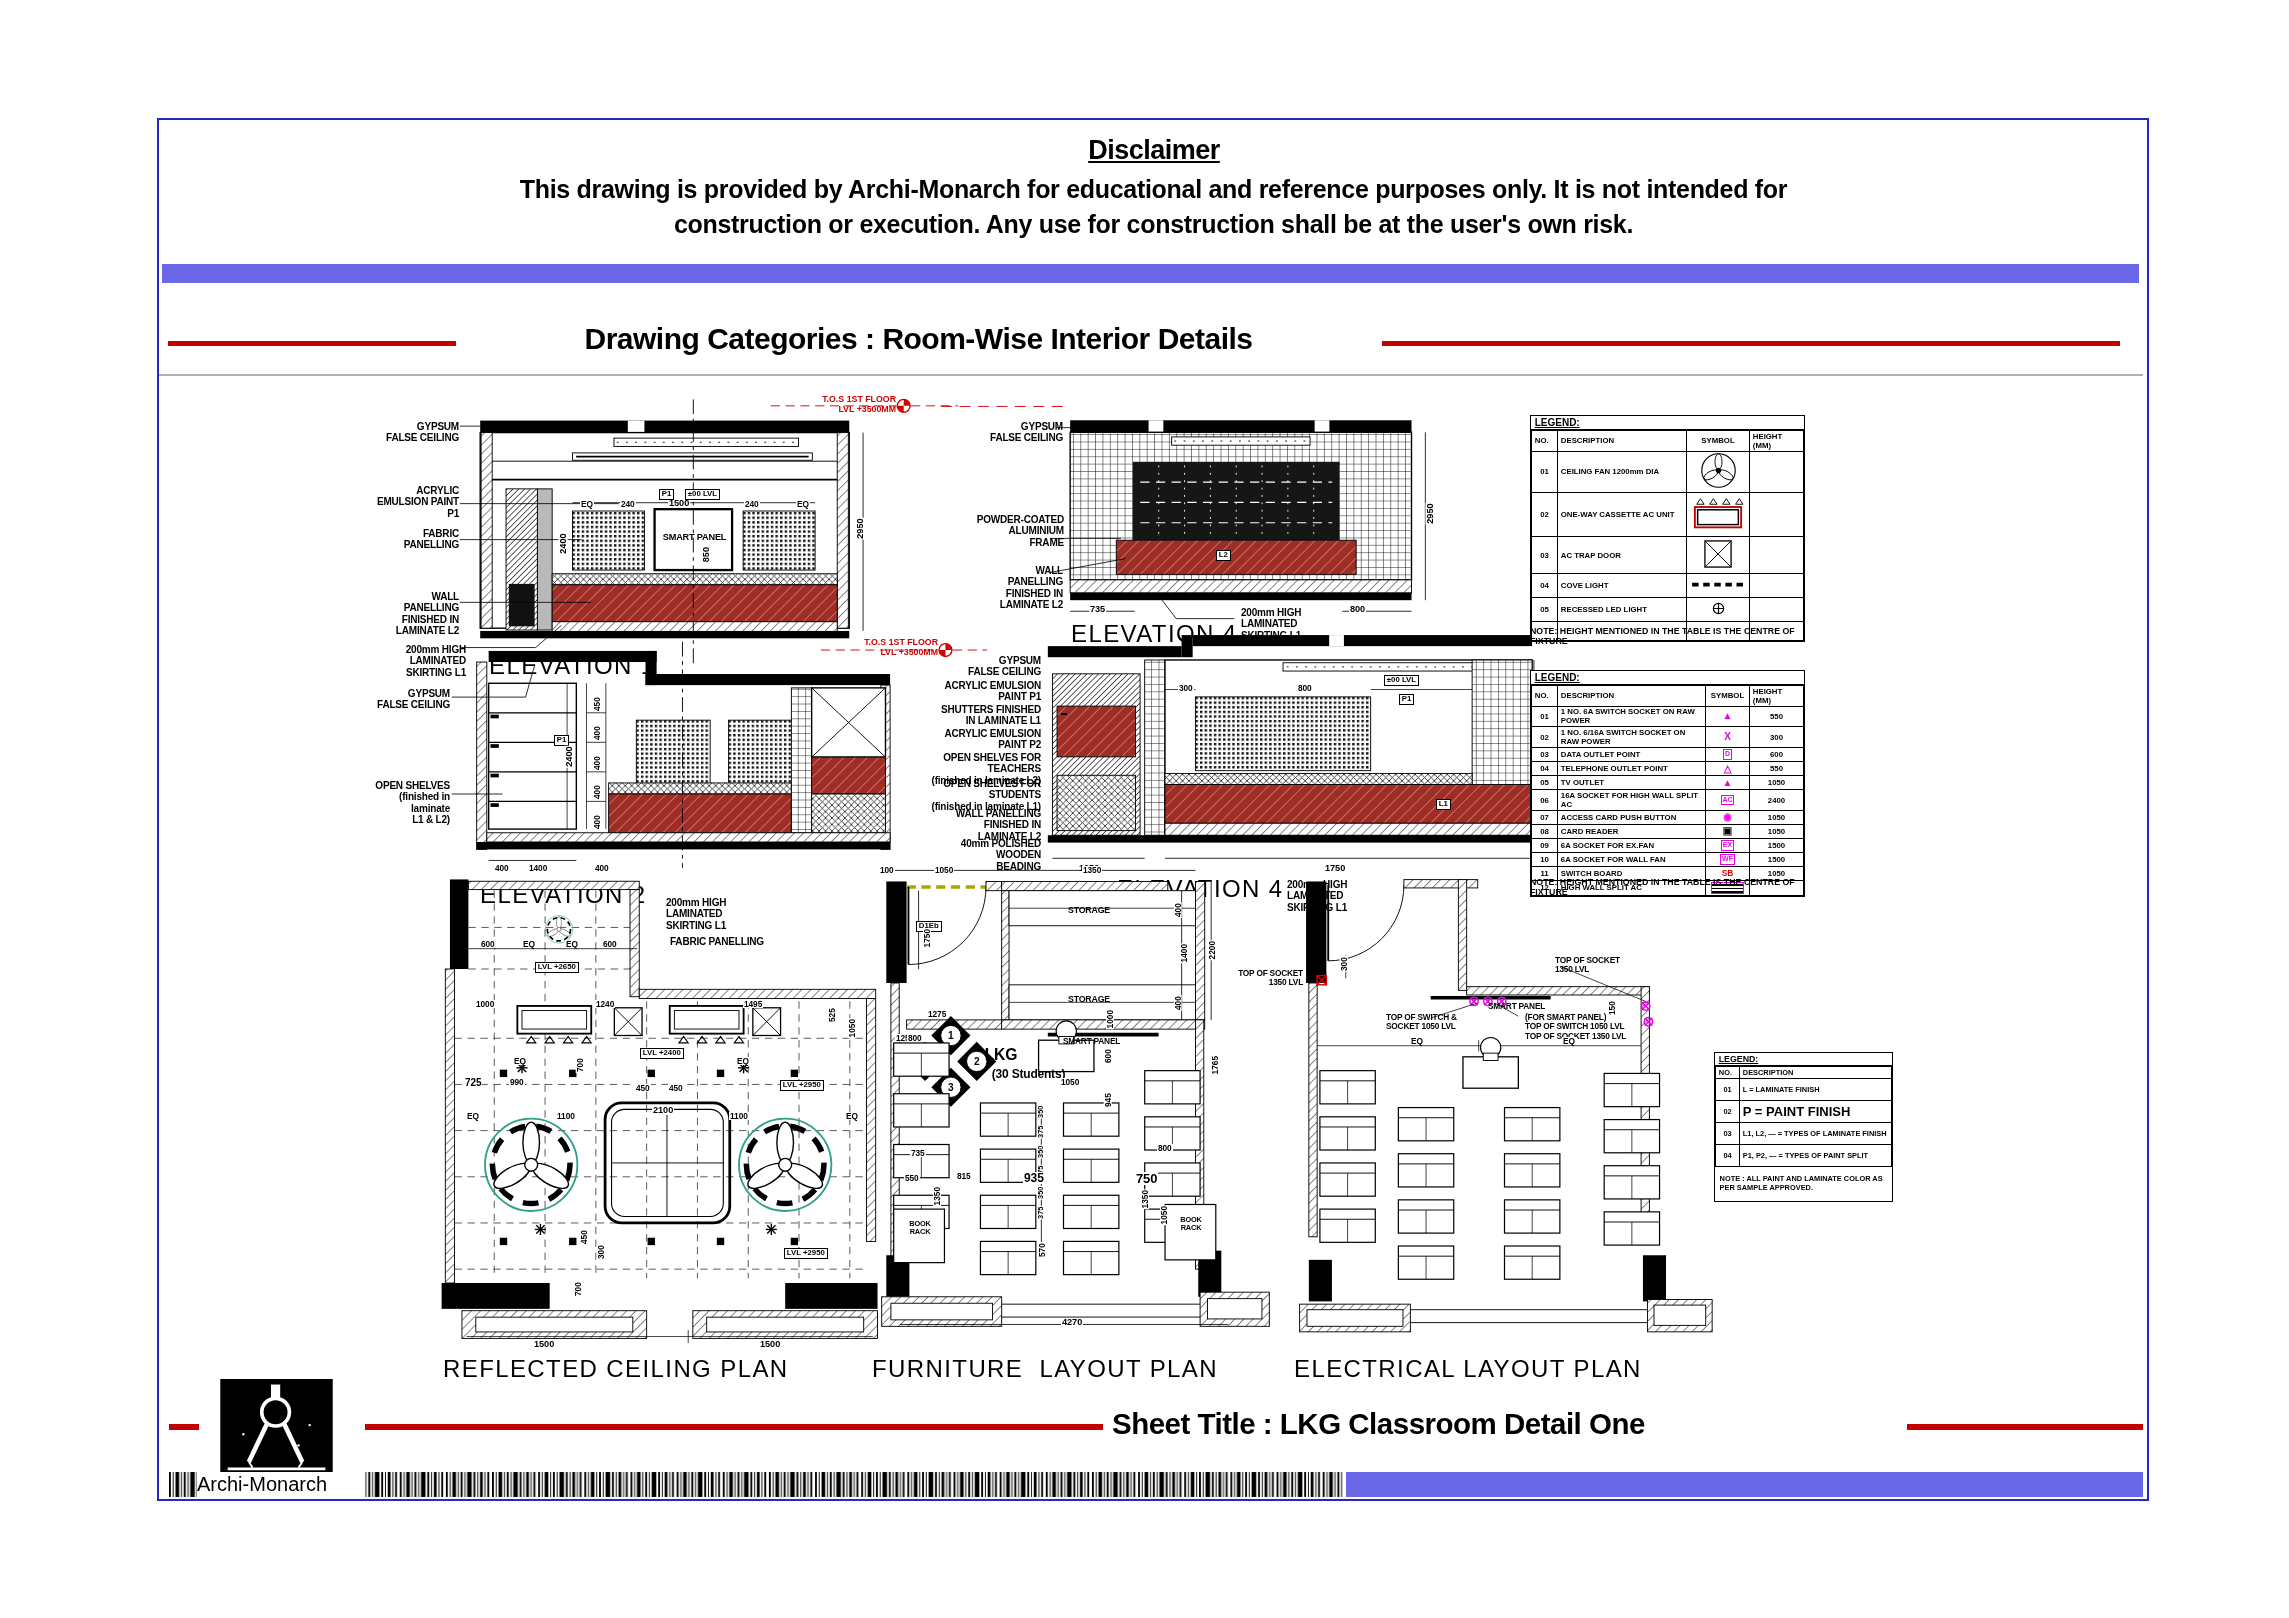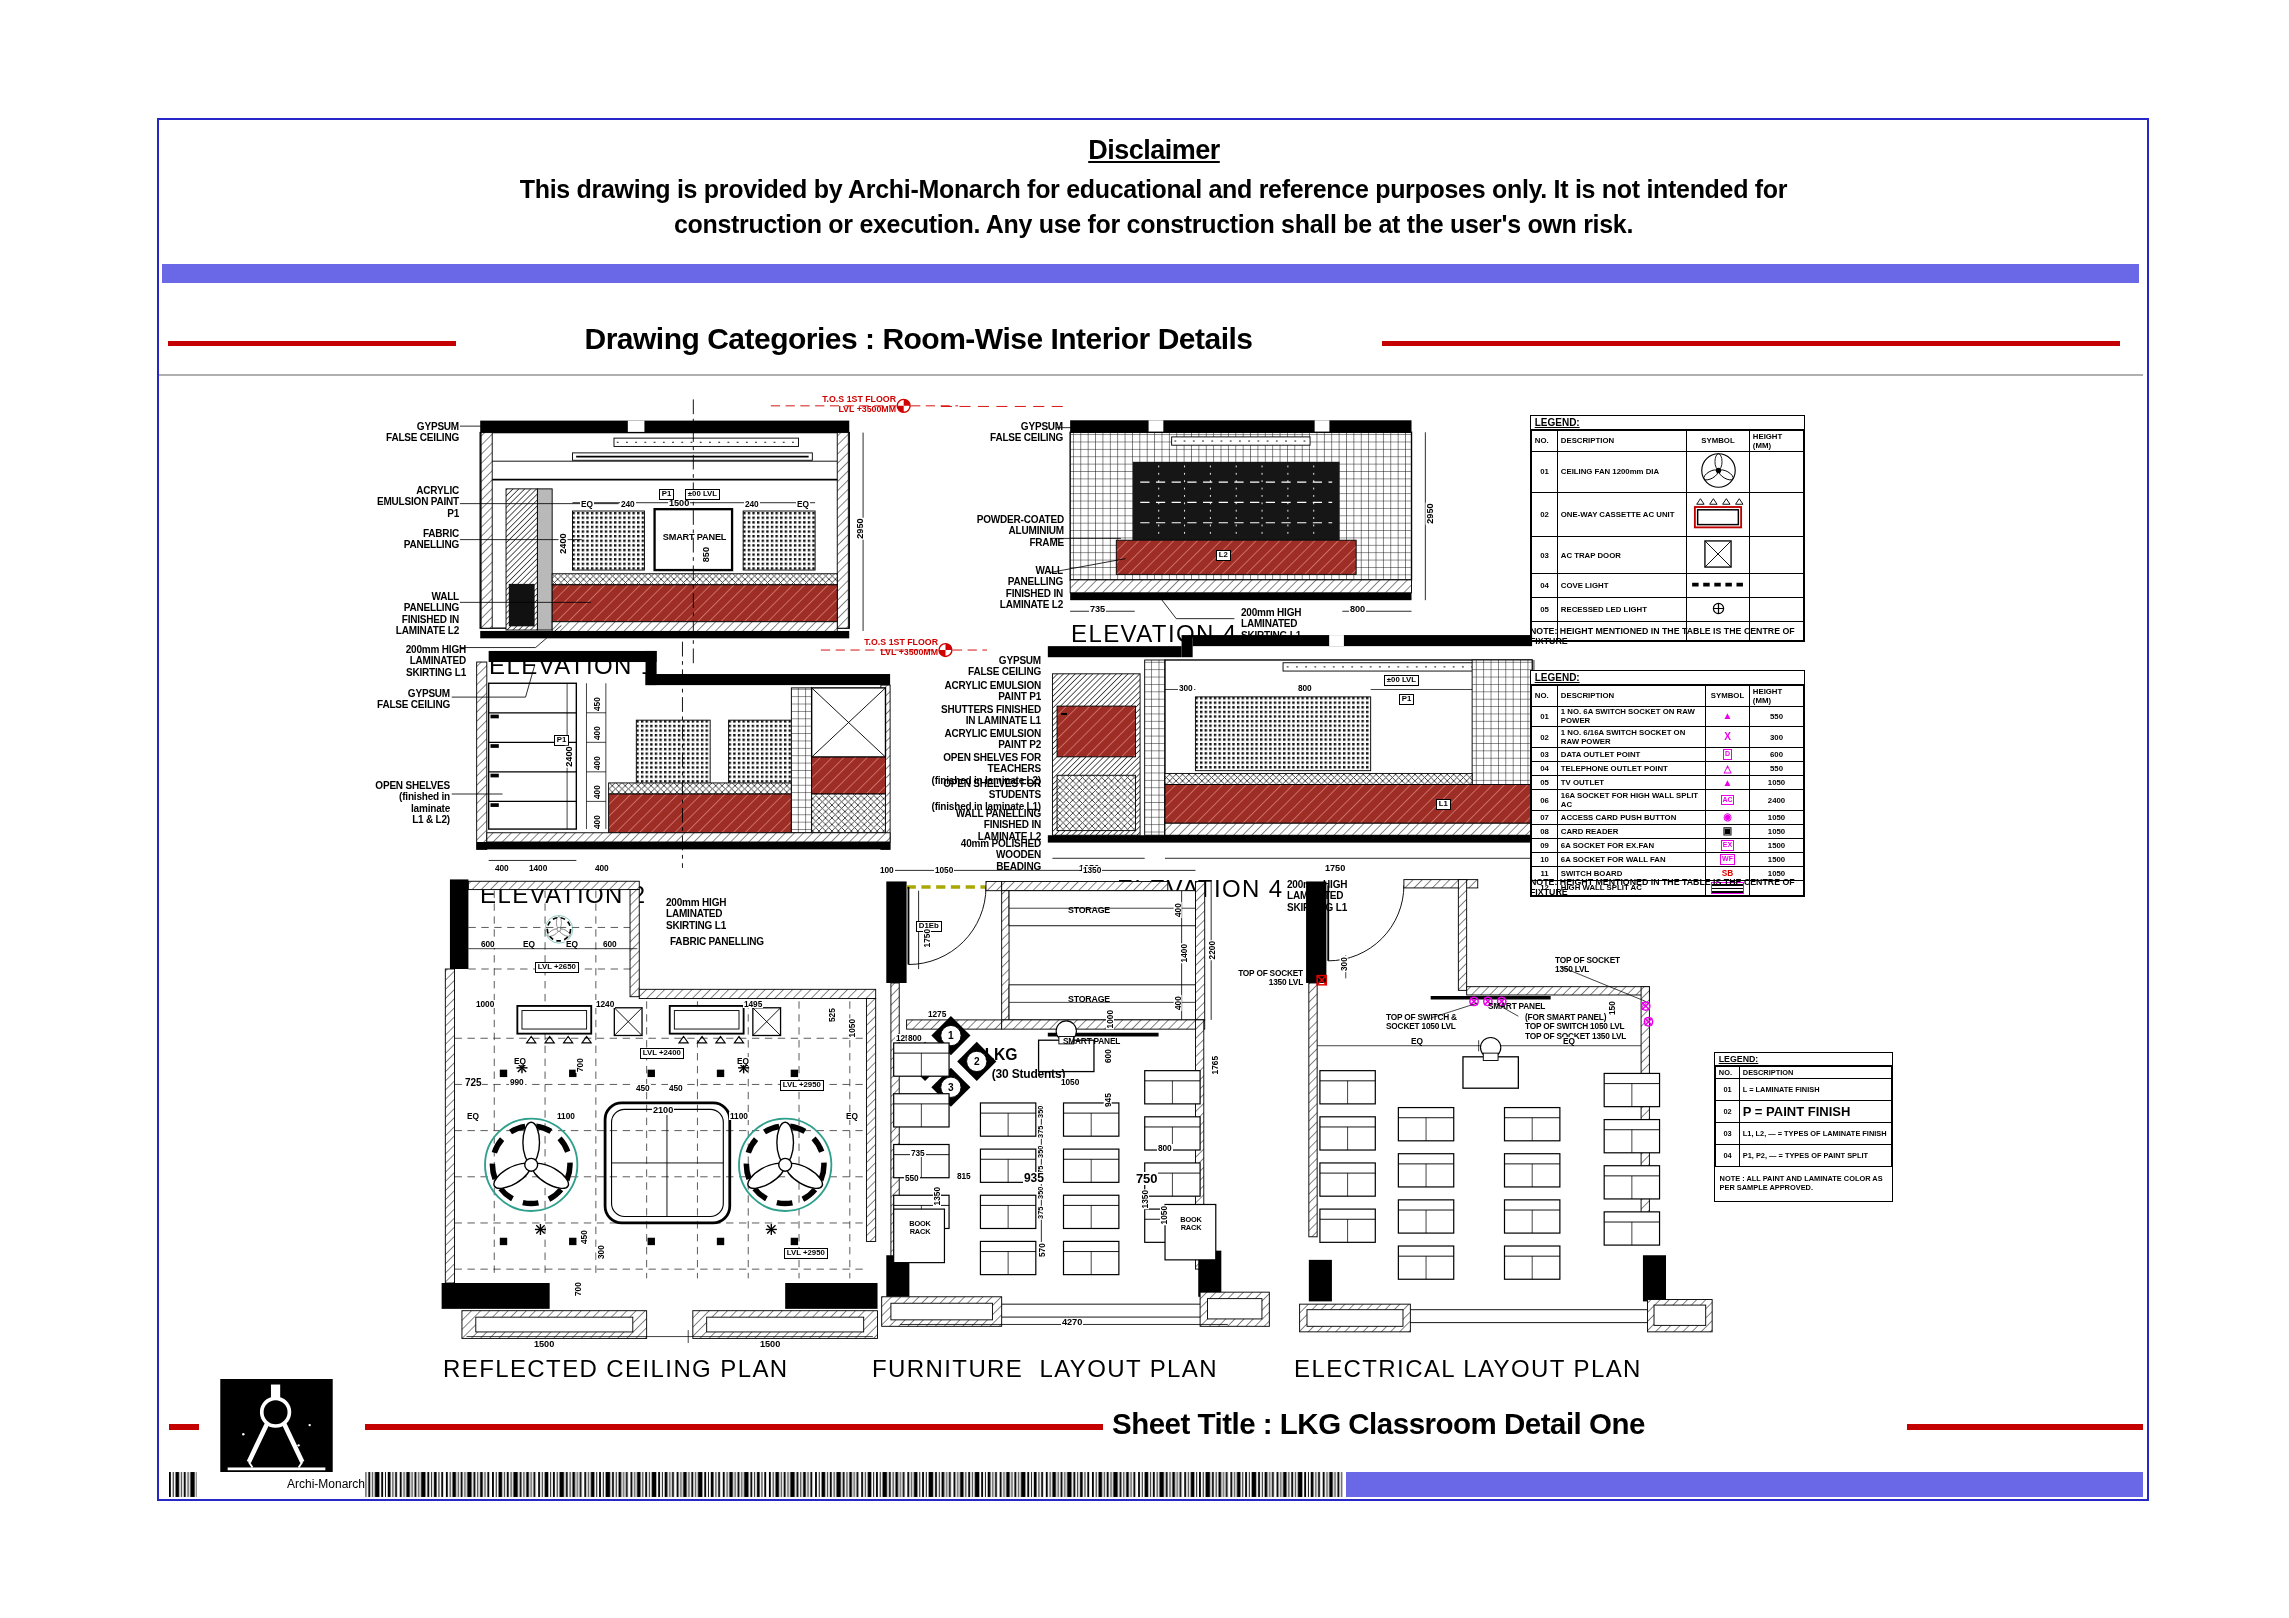--- a/index.html
+++ b/index.html
@@ -24,21 +24,21 @@
   .lg table{border-collapse:collapse;table-layout:fixed;width:100%}
   .lg th,.lg td{border:1.3px solid #000;font-size:7.8px;font-weight:700;padding:0.9px 2.8px;text-align:left;overflow:hidden}
   .lg td.ctr,.lg th.ctr{text-align:center}
   .lg .ttl{font-size:10px;font-weight:700;padding:0.9px 3.7px;border-bottom:1.3px solid #000;text-decoration:underline}
   .note{position:absolute;font-size:8.8px;font-weight:700;white-space:pre-line}
   .sy{color:#e800e8;font-weight:700;font-size:10px;line-height:1}
   .syr{color:#e00000;font-weight:700;font-size:8.3px;line-height:1}
   .sybox{display:inline-block;border:1.4px solid #e800e8;color:#e800e8;font-weight:700;font-size:7px;padding:0 0.9px;line-height:1.25}
   .stripes{display:inline-block;width:31px;height:10px;border:1.4px solid #e800e8;background:repeating-linear-gradient(0deg,#000 0 1.8px,#fff 1.8px 3.7px);vertical-align:middle}
   .sheet-t{position:absolute;left:1112px;top:1407px;font-size:29.5px;font-weight:700;letter-spacing:-0.5px}
-  .brandbox{position:absolute;left:197px;top:1472px;width:168px;height:25px;background:#fff;text-align:right;font-size:12px;line-height:25px}
+  .brandbox{position:absolute;left:197px;top:1472px;width:168px;height:25px;background:#fff;text-align:left;font-size:20px;line-height:25px}
   svg text{font-family:"Liberation Sans",sans-serif}
 </style>
 </head>
 <body>
 
 <svg width="0" height="0" style="position:absolute" aria-hidden="true">
 <defs>
   <pattern id="h1" width="7" height="7" patternTransform="rotate(45)" patternUnits="userSpaceOnUse">
     <rect width="7" height="7" fill="#fff"></rect>
         <line x1="0" y1="0" x2="0" y2="7" stroke="#222" stroke-width="1.2"></line>

